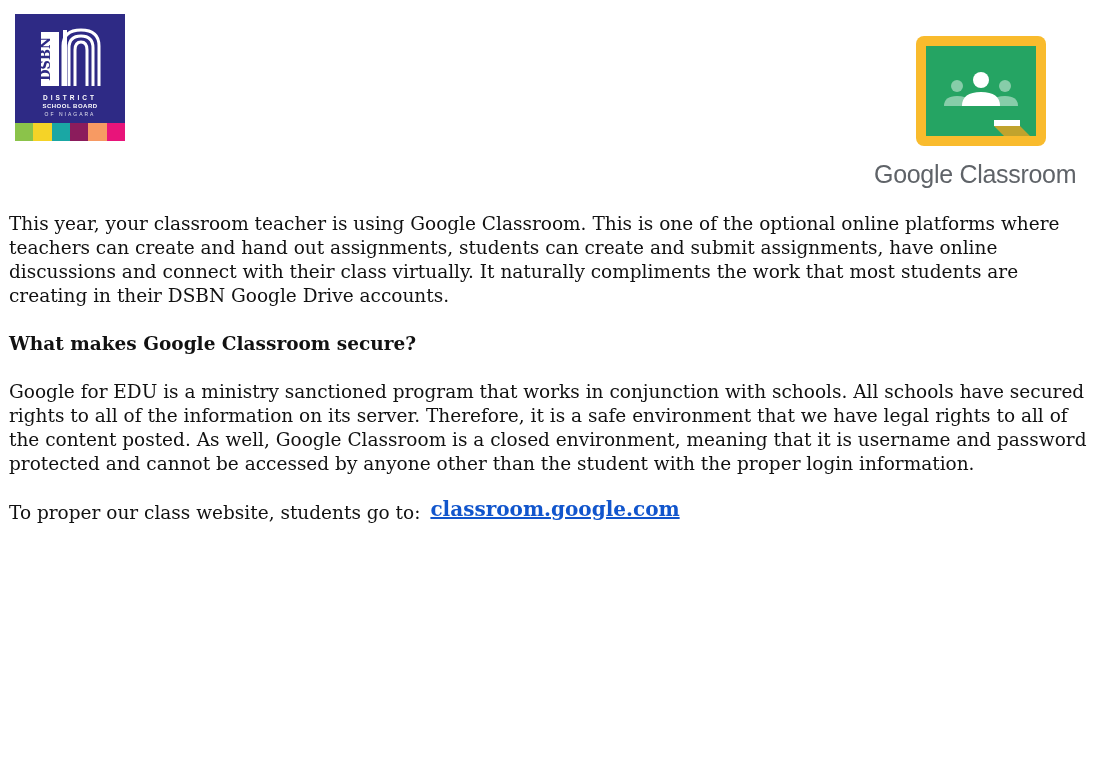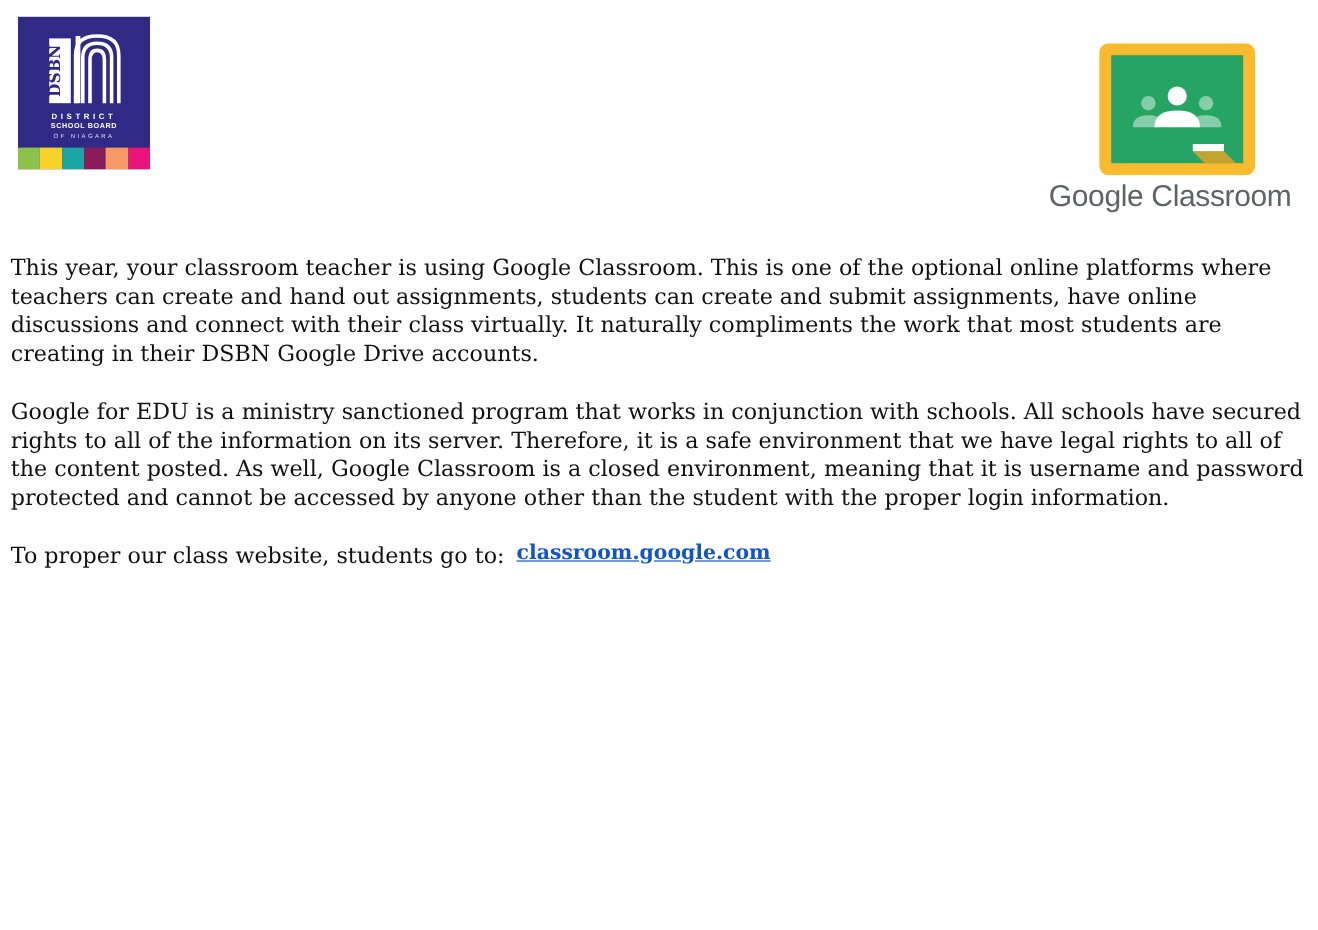--- a/index.html
+++ b/index.html
@@ -7,27 +7,27 @@
   .dsbn-logo { position: absolute; left: 15px; top: 14px; width: 110px; height: 127px; background: #2e2a85; }
   .dsbn-logo .mark { position: absolute; left: 24px; top: 14px; width: 64px; height: 60px; }
   .dsbn-logo .txt { position: absolute; left: 0; width: 110px; text-align: center; color: #fff; font-family: "Liberation Sans", sans-serif; }
   .dsbn-logo .t1 { top: 80px; font-size: 6.5px; letter-spacing: 3px; font-weight: bold; }
   .dsbn-logo .t2 { top: 89px; font-size: 6px; letter-spacing: 0.5px; font-weight: bold; }
   .dsbn-logo .t3 { top: 97px; font-size: 5px; letter-spacing: 2px; opacity: 0.85; }
   .dsbn-logo .stripes { position: absolute; left: 0; bottom: 0; width: 110px; height: 18px; display: flex; }
   .dsbn-logo .stripes span { flex: 1; }
 
   .gc-logo { position: absolute; left: 916px; top: 36px; width: 130px; height: 110px; }
-  .gc-label { position: absolute; left: 874px; top: 150px; font-family: "Liberation Sans", sans-serif; font-size: 25px; color: #5f6368; letter-spacing: -0.3px; }
+  .gc-label { position: absolute; left: 874px; top: 160px; font-family: "Liberation Sans", sans-serif; font-size: 25px; color: #5f6368; letter-spacing: -0.3px; }
 
   .content { position: absolute; left: 9px; top: 212px; width: 1080px; font-size: 18.5px; line-height: 24px; }
   .content p { margin: 0 0 24px 0; }
   .content h3 { margin: 0 0 24px 0; font-size: 18.5px; font-weight: bold; }
   .access-line { margin: 0 !important; }
-  .access-link { font-family: "DejaVu Serif", serif; font-weight: bold; font-size: 17px; color: #1155cc; text-decoration: underline; margin-left: 10px; position: relative; top: -3px; }
+  .access-link { font-family: "DejaVu Serif", serif; font-weight: bold; font-size: 20px; color: #1155cc; text-decoration: underline; margin-left: 10px; position: relative; top: -3px; }
   .access-sub { margin: 0 0 24px 0 !important; }
 </style>
 </head>
 <body>
 
 <div class="dsbn-logo">
   <svg class="mark" viewBox="0 0 64 60">
     <rect x="2" y="4" width="18" height="54" fill="#fff"></rect>
     <text x="11" y="31" fill="#2e2a85" font-family="DejaVu Serif, serif" font-size="13" font-weight="bold" text-anchor="middle" transform="rotate(-90 11 31)">DSBN</text>
     <path d="M24 58 V18 Q24 2 42 2 Q60 2 60 18 V58" fill="none" stroke="#fff" stroke-width="3"></path>
@@ -57,17 +57,18 @@
   <path d="M46 70 Q46 56 65 56 Q84 56 84 70 Z" fill="#fff"></path>
   <circle cx="41" cy="50" r="6" fill="#fff" opacity="0.45"></circle>
   <path d="M28 70 Q28 60 41 60 Q50 60 52 64 L50 70 Z" fill="#fff" opacity="0.45"></path>
   <circle cx="89" cy="50" r="6" fill="#fff" opacity="0.45"></circle>
   <path d="M102 70 Q102 60 89 60 Q80 60 78 64 L80 70 Z" fill="#fff" opacity="0.45"></path>
 </svg>
 <div class="gc-label">Google Classroom</div>
 
 <div class="content">
   <p>This year, your classroom teacher is using Google Classroom. This is one of the optional online platforms where teachers can create and hand out assignments, students can create and submit assignments, have online discussions and connect with their class virtually.  It naturally compliments the work that most students are creating in their DSBN Google Drive accounts.</p>
+  <h3>What makes Google Classroom secure?</h3>
   <p>Google for EDU is a ministry sanctioned program that works in conjunction with schools.  All schools have secured rights to all of the information on its server.  Therefore, it is a safe environment that we have legal rights to all of the content posted.  As well, Google Classroom is a closed environment, meaning that it is username and password protected and cannot be accessed by anyone other than the student with the proper login information.</p>
   <p class="access-line">
     <span>To proper our class website, students go to:</span><a class="access-link">classroom.google.com</a>
   </p>
 </div>
 
 </body></html>

